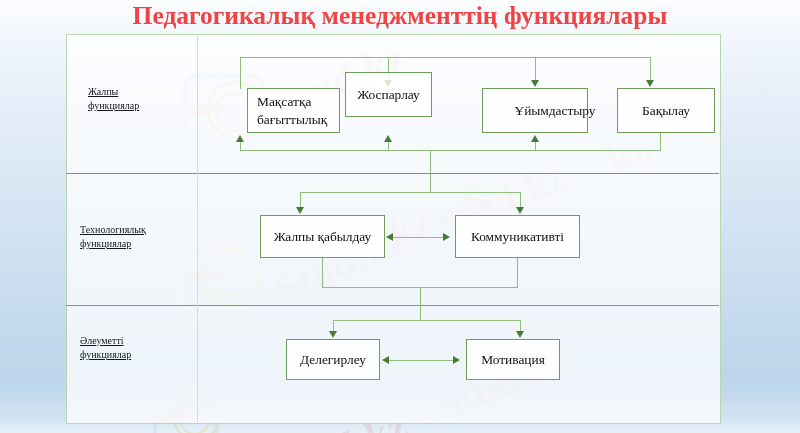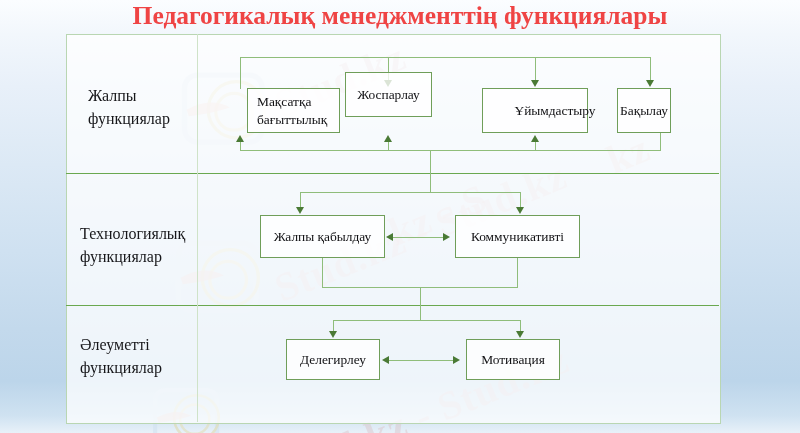--- a/index.html
+++ b/index.html
@@ -93,25 +93,26 @@
     top: 0;
     width: 0;
     height: 388px;
     border-left: 1px solid #cfe3c8;
     z-index: 4;
   }
 
   .row-label {
     position: absolute;
     z-index: 6;
-    font-size: 16px;
+    font-size: 10px;
     color: #17171a;
     line-height: 1.42;
     text-align: left;
     font-family: "Liberation Serif", "DejaVu Serif", serif;
+    text-decoration: underline;
   }
 
   
   .node {
     position: absolute;
     box-sizing: border-box;
     border: 1px solid #6f9e59;
     background: rgba(255,255,255,0.80);
     display: flex;
     align-items: center;
@@ -227,21 +228,21 @@
       <div>Мақсатқа</div>
       <div>бағыттылық</div>
     </div>
   </div>
   <div class="node" style="left:345px; top:72px; width:87px; height:45px;">
     <span>Жоспарлау</span>
   </div>
   <div class="node" style="left:482px; top:88px; width:106px; height:45px;padding-left:44px;">
     <span>Ұйымдастыру</span>
   </div>
-  <div class="node" style="left:617px; top:88px; width:54px; height:45px;text-align:right;">
+  <div class="node" style="left:617px; top:88px; width:98px; height:45px;text-align:right;">
     <span>Бақылау</span>
   </div>
 
   <div class="ln h" style="left:240px; top:150px; width:420px;"></div>
   <div class="ln v" style="left:240px; top:142px; height:9px;"></div>
   <div class="ln v" style="left:388px; top:142px; height:9px;"></div>
   <div class="ln v" style="left:535px; top:142px; height:9px;"></div>
   <div class="ln v" style="left:660px; top:133px; height:18px;"></div>
   <div class="arrow up" style="left:236px; top:135px;"></div>
   <div class="arrow up" style="left:384px; top:135px;"></div>

